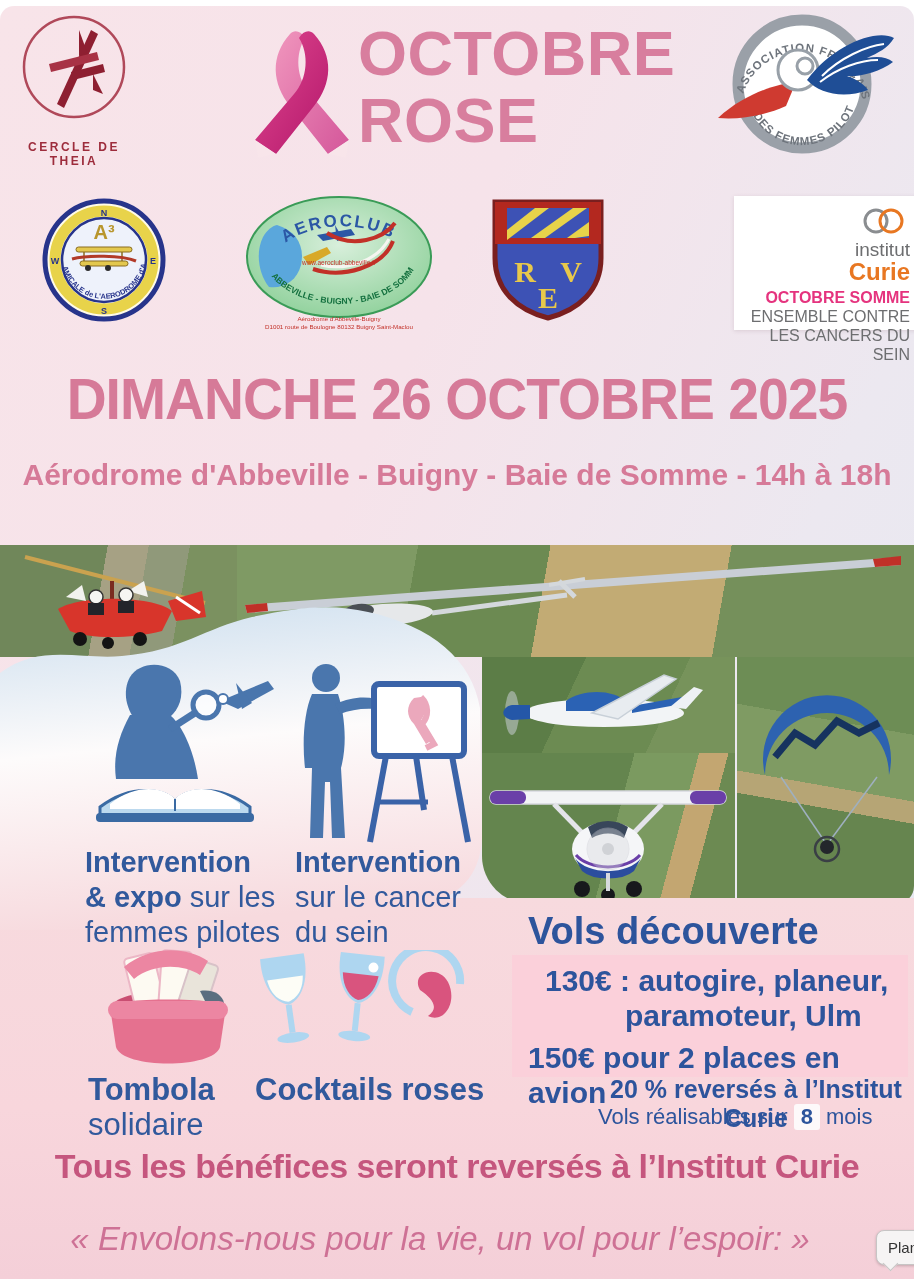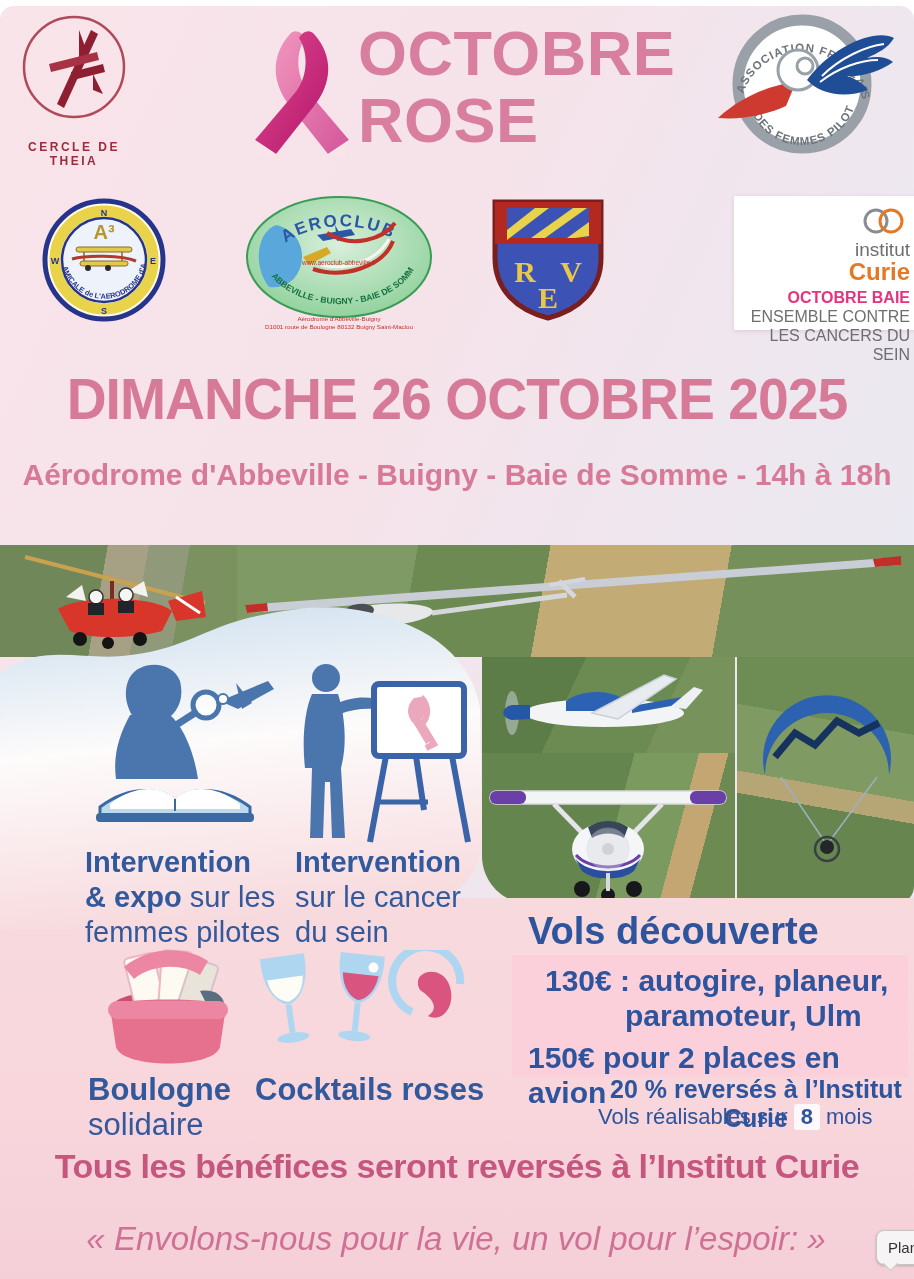--- a/index.html
+++ b/index.html
@@ -37,21 +37,21 @@
   .b{font-weight:700;}
   .offer-title{left:528px;top:904px;font-size:38px;font-weight:700;color:#2d549c;}
   .offer-box{left:512px;top:949px;width:396px;height:122px;background:#fbd0da;}
   .price{font-size:30px;font-weight:700;color:#2d549c;line-height:35px;}
   .note1{left:598px;top:1069px;font-size:25px;font-weight:600;color:#2d549c;text-align:center;}
   .note2{left:598px;top:1098px;font-size:22px;font-weight:500;color:#2d549c;}
   .chip8{display:inline-block;background:#fdf9fa;padding:0 7px;border-radius:3px;font-weight:700;}
   .benefits{left:0;top:1141px;width:914px;text-align:center;font-size:34px;font-weight:700;
             color:#c5567e;letter-spacing:-0.5px;}
   .quote{left:0;top:1214px;width:880px;text-align:center;font-size:33px;font-style:italic;
-         font-weight:500;color:#ce7195;padding-left:16px;}
+         font-weight:500;color:#ce7195;}
   .tooltip{left:876px;top:1230px;width:80px;height:33px;background:#f6f4f4;border:1px solid #c7c5c5;
            border-radius:8px;box-shadow:0 1px 3px rgba(0,0,0,0.2);font-size:15px;color:#333;
            line-height:33px;padding-left:11px;}
   .tooltip:after{content:"";position:absolute;left:8px;bottom:-5px;width:10px;height:10px;
            background:#f6f4f4;border-right:1px solid #c7c5c5;border-bottom:1px solid #c7c5c5;
            transform:rotate(45deg);}
   .curie-card{left:690px;top:190px;width:190px;height:134px;background:#ffffff;
               box-shadow:0 1px 4px rgba(120,90,100,0.18);text-align:right;padding:10px 14px 0 0;
               box-sizing:border-box;margin-left:44px;}
   .curie-card .l1{font-size:19px;color:#6d6e70;line-height:19px;}
@@ -194,21 +194,21 @@
     <text x="61" y="112" font-size="30" font-weight="700" fill="#e8c84a" text-anchor="middle" font-family="'Liberation Serif',serif">E</text>
   </svg>
 
   <div class="abs curie-card">
     <svg width="52" height="30" viewBox="0 0 52 30" style="margin-bottom:0;">
       <circle cx="18" cy="15" r="11" fill="none" stroke="#8a8d90" stroke-width="3"></circle>
       <circle cx="33" cy="15" r="11" fill="none" stroke="#e87722" stroke-width="3"></circle>
     </svg>
     <div class="l1">institut</div>
     <div class="l2">Curie</div>
-    <div class="l3">OCTOBRE BAIE</div>
+    <div class="l3">OCTOBRE SOMME</div>
     <div class="l4">ENSEMBLE CONTRE</div>
     <div class="l4">LES CANCERS DU SEIN</div>
   </div>
 
   <div class="abs date">DIMANCHE 26 OCTOBRE 2025</div>
   <div class="abs venue">Aérodrome d'Abbeville - Buigny - Baie de Somme - 14h à 18h</div>
 
   <div class="abs photo ph-autogyro">
     <svg width="237" height="112" viewBox="0 0 237 112">
       <line x1="25" y1="12" x2="205" y2="58" stroke="#caa24f" stroke-width="4"></line>
@@ -348,21 +348,21 @@
       <rect x="42" y="10" width="30" height="58" rx="4" fill="#fdfaf2" stroke="#ecb7c6" stroke-width="2" transform="rotate(-14 57 39)"></rect>
       <rect x="72" y="6" width="30" height="60" rx="4" fill="#fdfaf2" stroke="#ecb7c6" stroke-width="2" transform="rotate(4 87 36)"></rect>
       <rect x="96" y="16" width="28" height="50" rx="4" fill="#e9e4da" stroke="#d8c2c8" stroke-width="2" transform="rotate(18 110 41)"></rect>
       <path d="M112,46 C126,44 134,50 136,58 L120,62 Z" fill="#5b6e80"></path>
       <path d="M36,22 C60,2 96,0 120,16 L112,30 C94,18 64,19 46,34 Z" fill="#ec86a2"></path>
     </g>
     <path d="M22,62 C22,52 138,52 138,62 L132,102 C126,124 34,124 28,102 Z" fill="#e5718f"></path>
     <rect x="20" y="56" width="120" height="18" rx="9" fill="#ec86a2"></rect>
   </svg>
   <div class="abs act-label" style="left:88px;top:1066px;font-size:31px;">
-    <div><span class="b">Boulogne</span></div>
+    <div><span class="b">Tombola</span></div>
     <div><span>solidaire</span></div>
   </div>
 
   <svg class="abs" style="left:252px;top:944px;" width="215" height="118" viewBox="0 0 215 118">
     <g transform="rotate(-8 35 50)">
       <path d="M14,6 C12,36 24,52 36,55 C48,52 60,36 58,6 Z" fill="#aed6f0"></path>
       <path d="M18,28 C20,44 28,50 36,52 C44,50 52,44 54,28 Z" fill="#fdfdf6"></path>
       <rect x="33" y="55" width="6" height="28" fill="#aed6f0"></rect>
       <ellipse cx="36" cy="88" rx="16" ry="5" fill="#aed6f0"></ellipse>
     </g>

